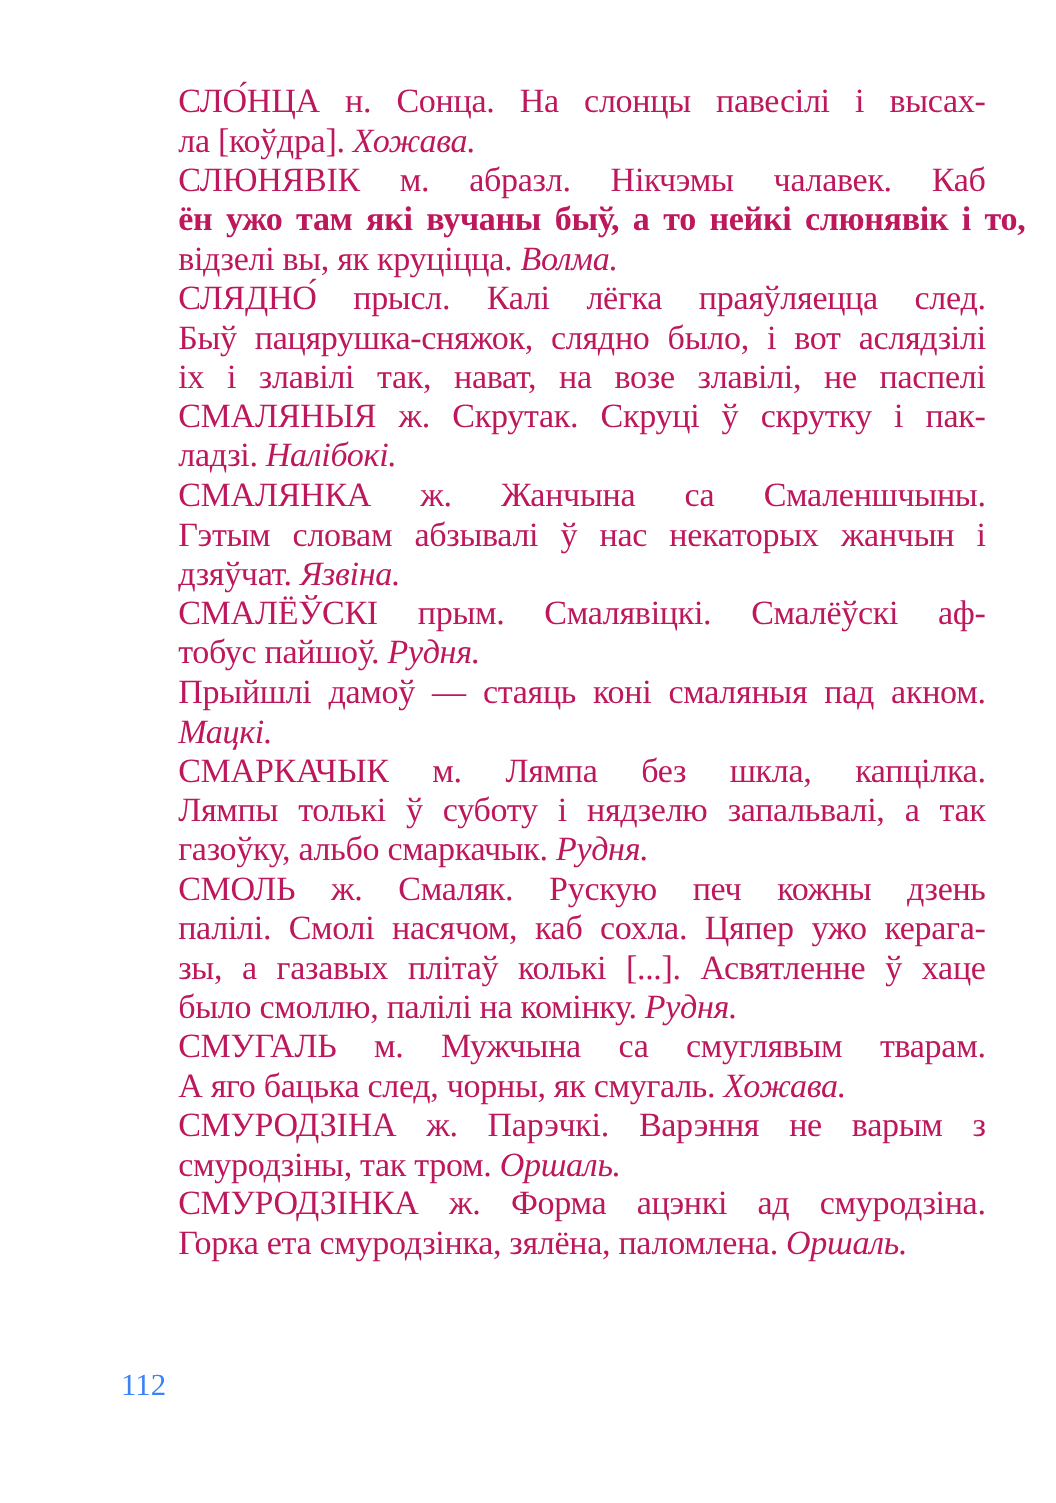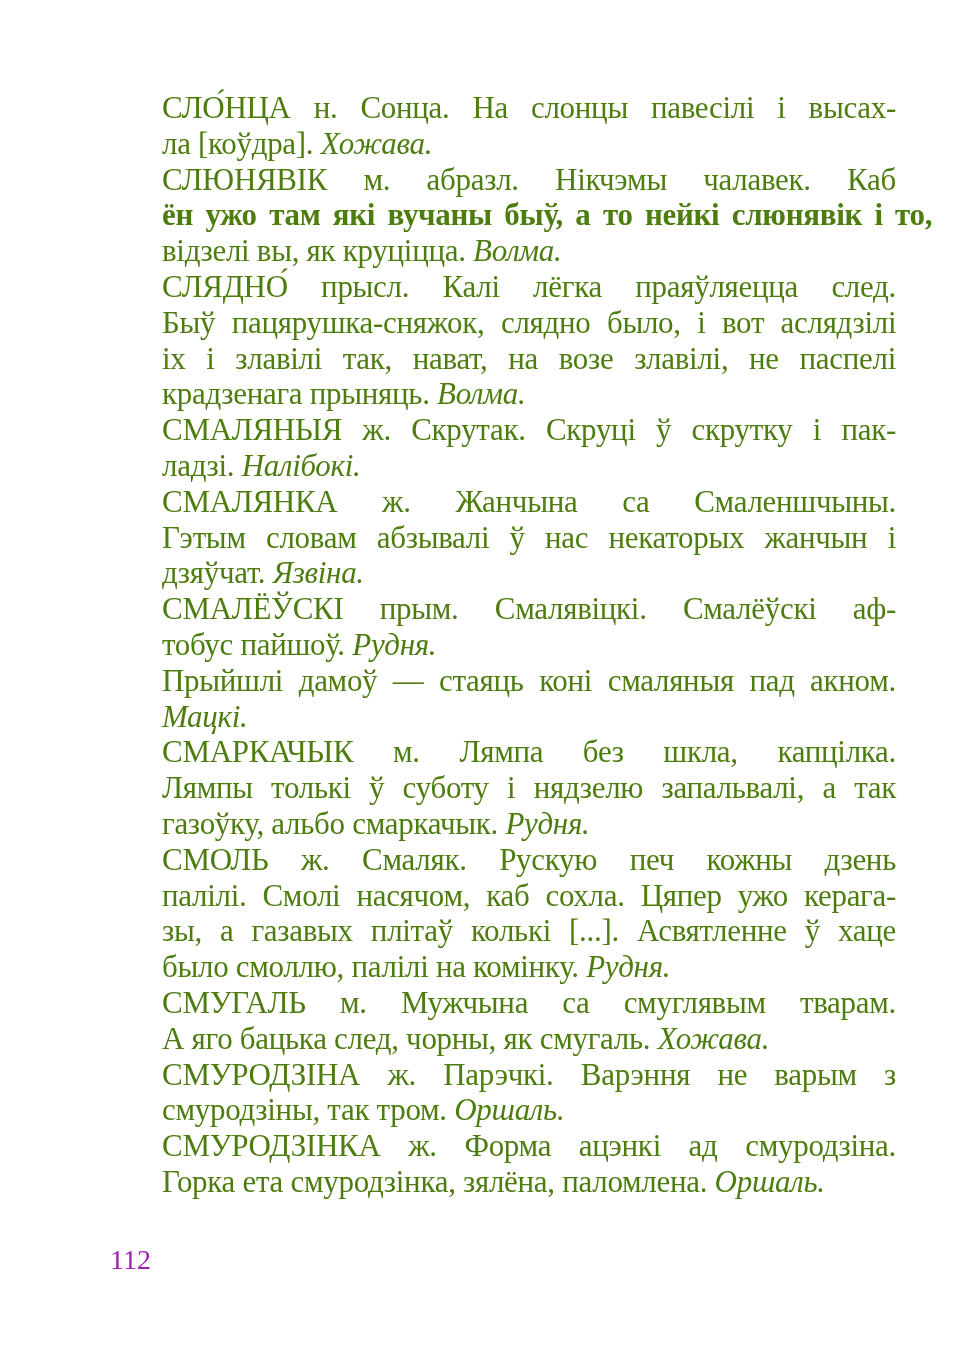--- a/index.html
+++ b/index.html
@@ -1,39 +1,39 @@
 <!DOCTYPE html>
 <html><head>
 <meta charset="utf-8">
 <style>
   html, body { margin: 0; padding: 0; background: #ffffff; }
   body { width: 960px; height: 1366px; position: relative; overflow: hidden; }
   .page {
-    position: absolute; left: 108px; top: 90px; width: 788px;
+    position: absolute; left: 108px; top: 74px; width: 788px;
     font-family: "Liberation Serif", "DejaVu Serif", serif;
-    color: #4d7c0f;
+    color: #be185d;
     font-size: 31px;
     line-height: 35.8px;
   }
   .entry {
     text-align: justify;
     text-indent: 54px;
     margin: 0;
     letter-spacing: -0.3px;
     word-spacing: 0px;
     transform-origin: left top;
   }
   .entry .line { display: block; text-align: justify; text-align-last: justify; white-space: nowrap; }
   .entry .line.first { padding-left: 54px; text-indent: 0; }
   .entry .line.last { text-align-last: left; }
   .src { font-style: italic; }
   .pagenum {
     position: absolute; left: 110px; top: 1244px;
     font-family: "Liberation Serif", "DejaVu Serif", serif;
-    font-size: 28px; color: #a21caf;
+    font-size: 28px; color: #3b82f6;
   }
 </style>
 </head>
 <body>
 
 <div class="page">
 
   <div class="entry">
     <span class="line first"><span style="white-space: nowrap; word-spacing: 0px;">СЛО́НЦА н. Сонца. На слонцы павесілі і высах-</span></span>
     <span class="line last"><span style="white-space: nowrap;"><span>ла [коўдра]. </span><span class="src">Хожава.</span></span></span>
@@ -42,21 +42,20 @@
   <div class="entry">
     <span class="line first"><span style="white-space: nowrap; word-spacing: 0px;">СЛЮНЯВІК м. абразл. Нікчэмы чалавек. Каб</span></span>
     <span class="line"><span style="white-space: nowrap; word-spacing: 4.90909px; font-weight: bold;">ён ужо там які вучаны быў, а то нейкі слюнявік і то,</span></span>
     <span class="line last"><span style="white-space: nowrap;"><span>відзелі вы, як круціцца. </span><span class="src">Волма.</span></span></span>
   </div>
 
   <div class="entry">
     <span class="line first"><span style="white-space: nowrap; word-spacing: 0px;">СЛЯДНО́ прысл. Калі лёгка праяўляецца след.</span></span>
     <span class="line"><span style="white-space: nowrap; word-spacing: 9px;">Быў пацярушка-сняжок, слядно было, і вот аслядзілі</span></span>
     <span class="line"><span style="white-space: nowrap; word-spacing: 6px;">іх і злавілі так, нават, на возе злавілі, не паспелі</span></span>
-    <span class="line last"><span style="white-space: nowrap;"><span>крадзенага прыняць. </span><span class="src">Волма.</span></span></span>
   </div>
 
   <div class="entry">
     <span class="line first"><span style="white-space: nowrap; word-spacing: 0px;">СМАЛЯНЫЯ ж. Скрутак. Скруці ў скрутку і пак-</span></span>
     <span class="line last"><span style="white-space: nowrap;"><span>ладзі. </span><span class="src">Налібокі.</span></span></span>
   </div>
 
   <div class="entry">
     <span class="line first"><span style="white-space: nowrap; word-spacing: 0px;">СМАЛЯНКА ж. Жанчына са Смаленшчыны.</span></span>
     <span class="line"><span style="white-space: nowrap; word-spacing: 7.71429px;">Гэтым словам абзывалі ў нас некаторых жанчын і</span></span>

